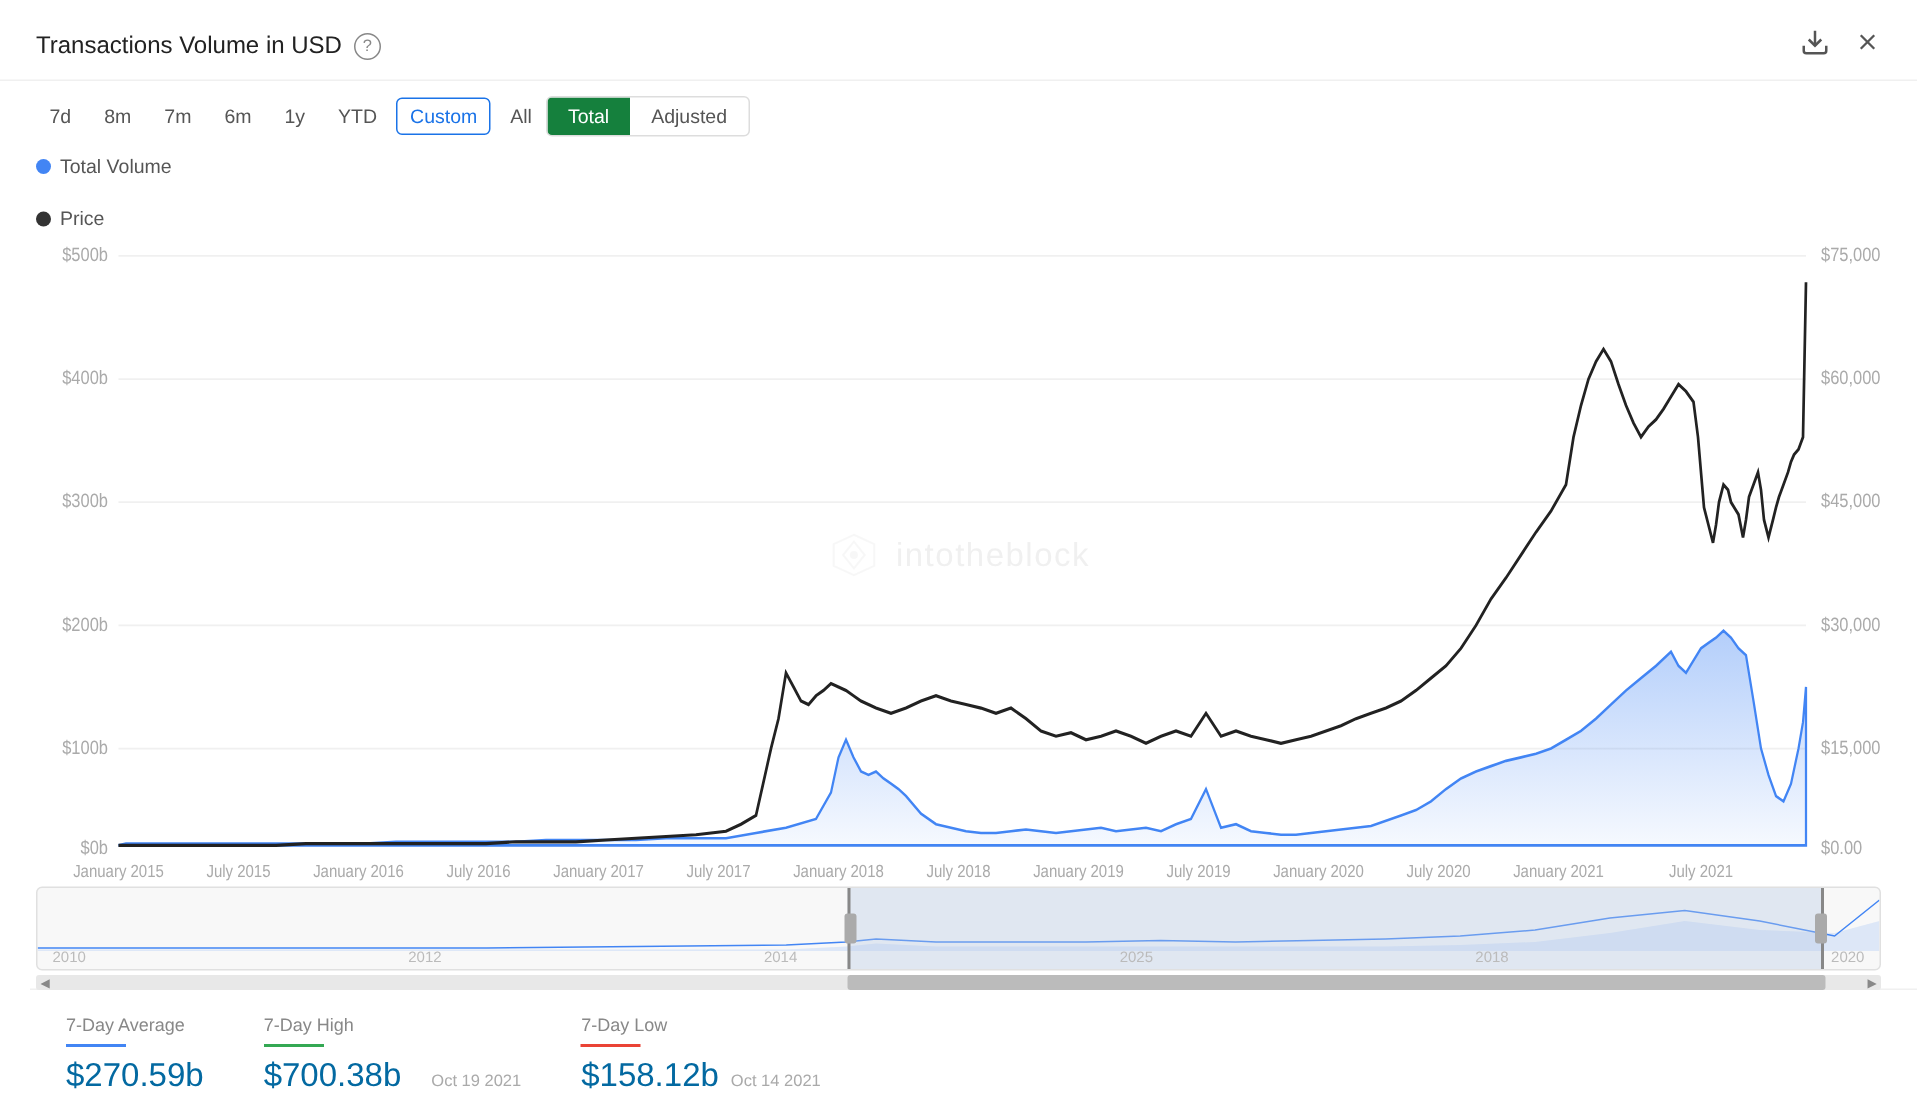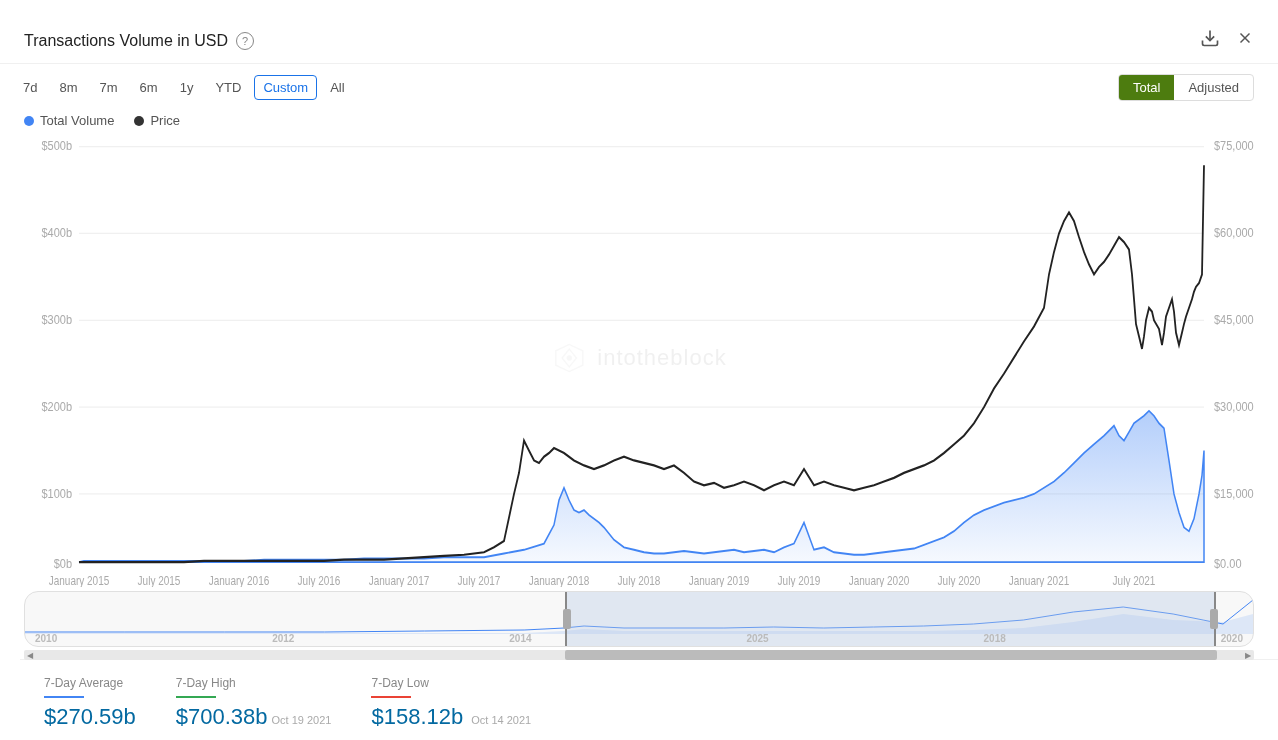--- a/index.html
+++ b/index.html
@@ -1,48 +1,48 @@
 <!DOCTYPE html>
 <html><head>
   <meta charset="utf-8">
   <style>
     * { margin: 0; padding: 0; box-sizing: border-box; }
     body { font-family: -apple-system, BlinkMacSystemFont, 'Segoe UI', sans-serif; background: #fff; color: #333; width: 1278px; height: 740px; overflow: hidden; }
 
     .container { width: 1278px; height: 740px; display: flex; flex-direction: column; padding: 0; }
 
-    .header { display: flex; align-items: center; justify-content: space-between; padding: 18px 24px 10px 24px; border-bottom: 1px solid #f0f0f0; margin-top: 10px; }
+    .header { display: flex; align-items: center; justify-content: space-between; padding: 18px 24px 10px 24px; border-bottom: 1px solid #f0f0f0; }
     .header-left { display: flex; align-items: center; gap: 8px; }
     .header-title { font-size: 16px; font-weight: 500; color: #222; }
     .header-icons { display: flex; gap: 16px; align-items: center; }
     .icon-btn { cursor: pointer; color: #555; font-size: 18px; }
     .help-icon { width: 18px; height: 18px; border: 1.5px solid #888; border-radius: 50%; display: flex; align-items: center; justify-content: center; font-size: 11px; color: #888; cursor: pointer; }
 
-    .controls { display: flex; align-items: center; justify-content: space-between; padding: 10px 24px 6px 14px; }
+    .controls { display: flex; align-items: center; justify-content: flex-start; padding: 10px 24px 6px 24px; }
     .time-buttons { display: flex; gap: 4px; align-items: center; }
     .time-btn { padding: 4px 8px; font-size: 13px; color: #555; background: none; border: 1px solid transparent; border-radius: 4px; cursor: pointer; }
     .time-btn.active { border: 1.5px solid #1a73e8; color: #1a73e8; background: none; }
     .view-toggle { display: flex; border: 1px solid #ddd; border-radius: 4px; overflow: hidden; }
     .toggle-btn { padding: 5px 14px; font-size: 13px; cursor: pointer; background: none; border: none; color: #555; }
-    .toggle-btn.active { background: #4d7c0f; color: #fff; }
-
-    .legend { display: flex; gap: 20px; padding: 6px 24px 0 24px; }
+    .toggle-btn.active { background: #15803d; color: #fff; }
+
+    .legend { display: flex; gap: 20px; padding: 6px 24px 0 24px; flex-direction: column; }
     .legend-item { display: flex; align-items: center; gap: 6px; font-size: 13px; color: #555; }
     .legend-dot { width: 10px; height: 10px; border-radius: 50%; }
 
     .chart-area { flex: 1; position: relative; padding: 0 24px; min-height: 0; }
     .chart-wrapper { width: 100%; height: 100%; position: relative; }
 
     svg.main-chart { width: 100%; height: 100%; }
 
     .watermark { position: absolute; top: 50%; left: 50%; transform: translate(-50%, -50%); opacity: 0.12; display: flex; align-items: center; gap: 10px; font-size: 22px; color: #888; font-weight: 300; letter-spacing: 1px; pointer-events: none; }
     .watermark-logo { width: 36px; height: 36px; opacity: 0.5; }
 
     .navigator { height: 72px; padding: 4px 24px 0 24px; position: relative; }
-    .navigator-inner { width: 100%; height: 56px; background: #f8f8f8; border: 1px solid #e0e0e0; border-radius: 14px; position: relative; overflow: hidden; font-weight: bold; }
+    .navigator-inner { width: 100%; height: 56px; background: #f8f8f8; border: 1px solid #e0e0e0; border-radius: 4px; position: relative; overflow: hidden; }
     .nav-selected { position: absolute; top: 0; bottom: 0; left: 44%; right: 3%; background: rgba(180,200,230,0.35); border-left: 2px solid #888; border-right: 2px solid #888; }
     .nav-handle { position: absolute; top: 50%; transform: translateY(-50%); width: 8px; height: 20px; background: #aaa; border-radius: 2px; cursor: ew-resize; }
     .nav-handle.left { left: -4px; }
     .nav-handle.right { right: -4px; }
 
     .stats { display: flex; gap: 40px; padding: 16px 24px 10px 24px; border-top: 1px solid #f0f0f0; margin-left: 20px; }
     .stat-item { display: flex; flex-direction: column; gap: 4px; }
     .stat-label { font-size: 12px; color: #888; }
     .stat-line { height: 2px; width: 40px; margin: 2px 0; }
     .stat-value { font-size: 22px; font-weight: 500; color: #0369a1; }
@@ -201,21 +201,21 @@
 
   <div class="stats">
     <div class="stat-item">
       <span class="stat-label">7-Day Average</span>
       <div class="stat-line" style="background:#4285f4;"></div>
       <span class="stat-value">$270.59b</span>
     </div>
     <div class="stat-item">
       <span class="stat-label">7-Day High</span>
       <div class="stat-line" style="background:#34a853;"></div>
-      <div style="display:flex;align-items:baseline;gap:0;">
+      <div style="display:flex;align-items:baseline;gap:16px;">
         <span class="stat-value">$700.38b</span>
         <span class="stat-date">Oct 19 2021</span>
       </div>
     </div>
     <div class="stat-item">
       <span class="stat-label">7-Day Low</span>
       <div class="stat-line" style="background:#ea4335;"></div>
       <div style="display:flex;align-items:baseline;gap:4px;">
         <span class="stat-value">$158.12b</span>
         <span class="stat-date">Oct 14 2021</span>

